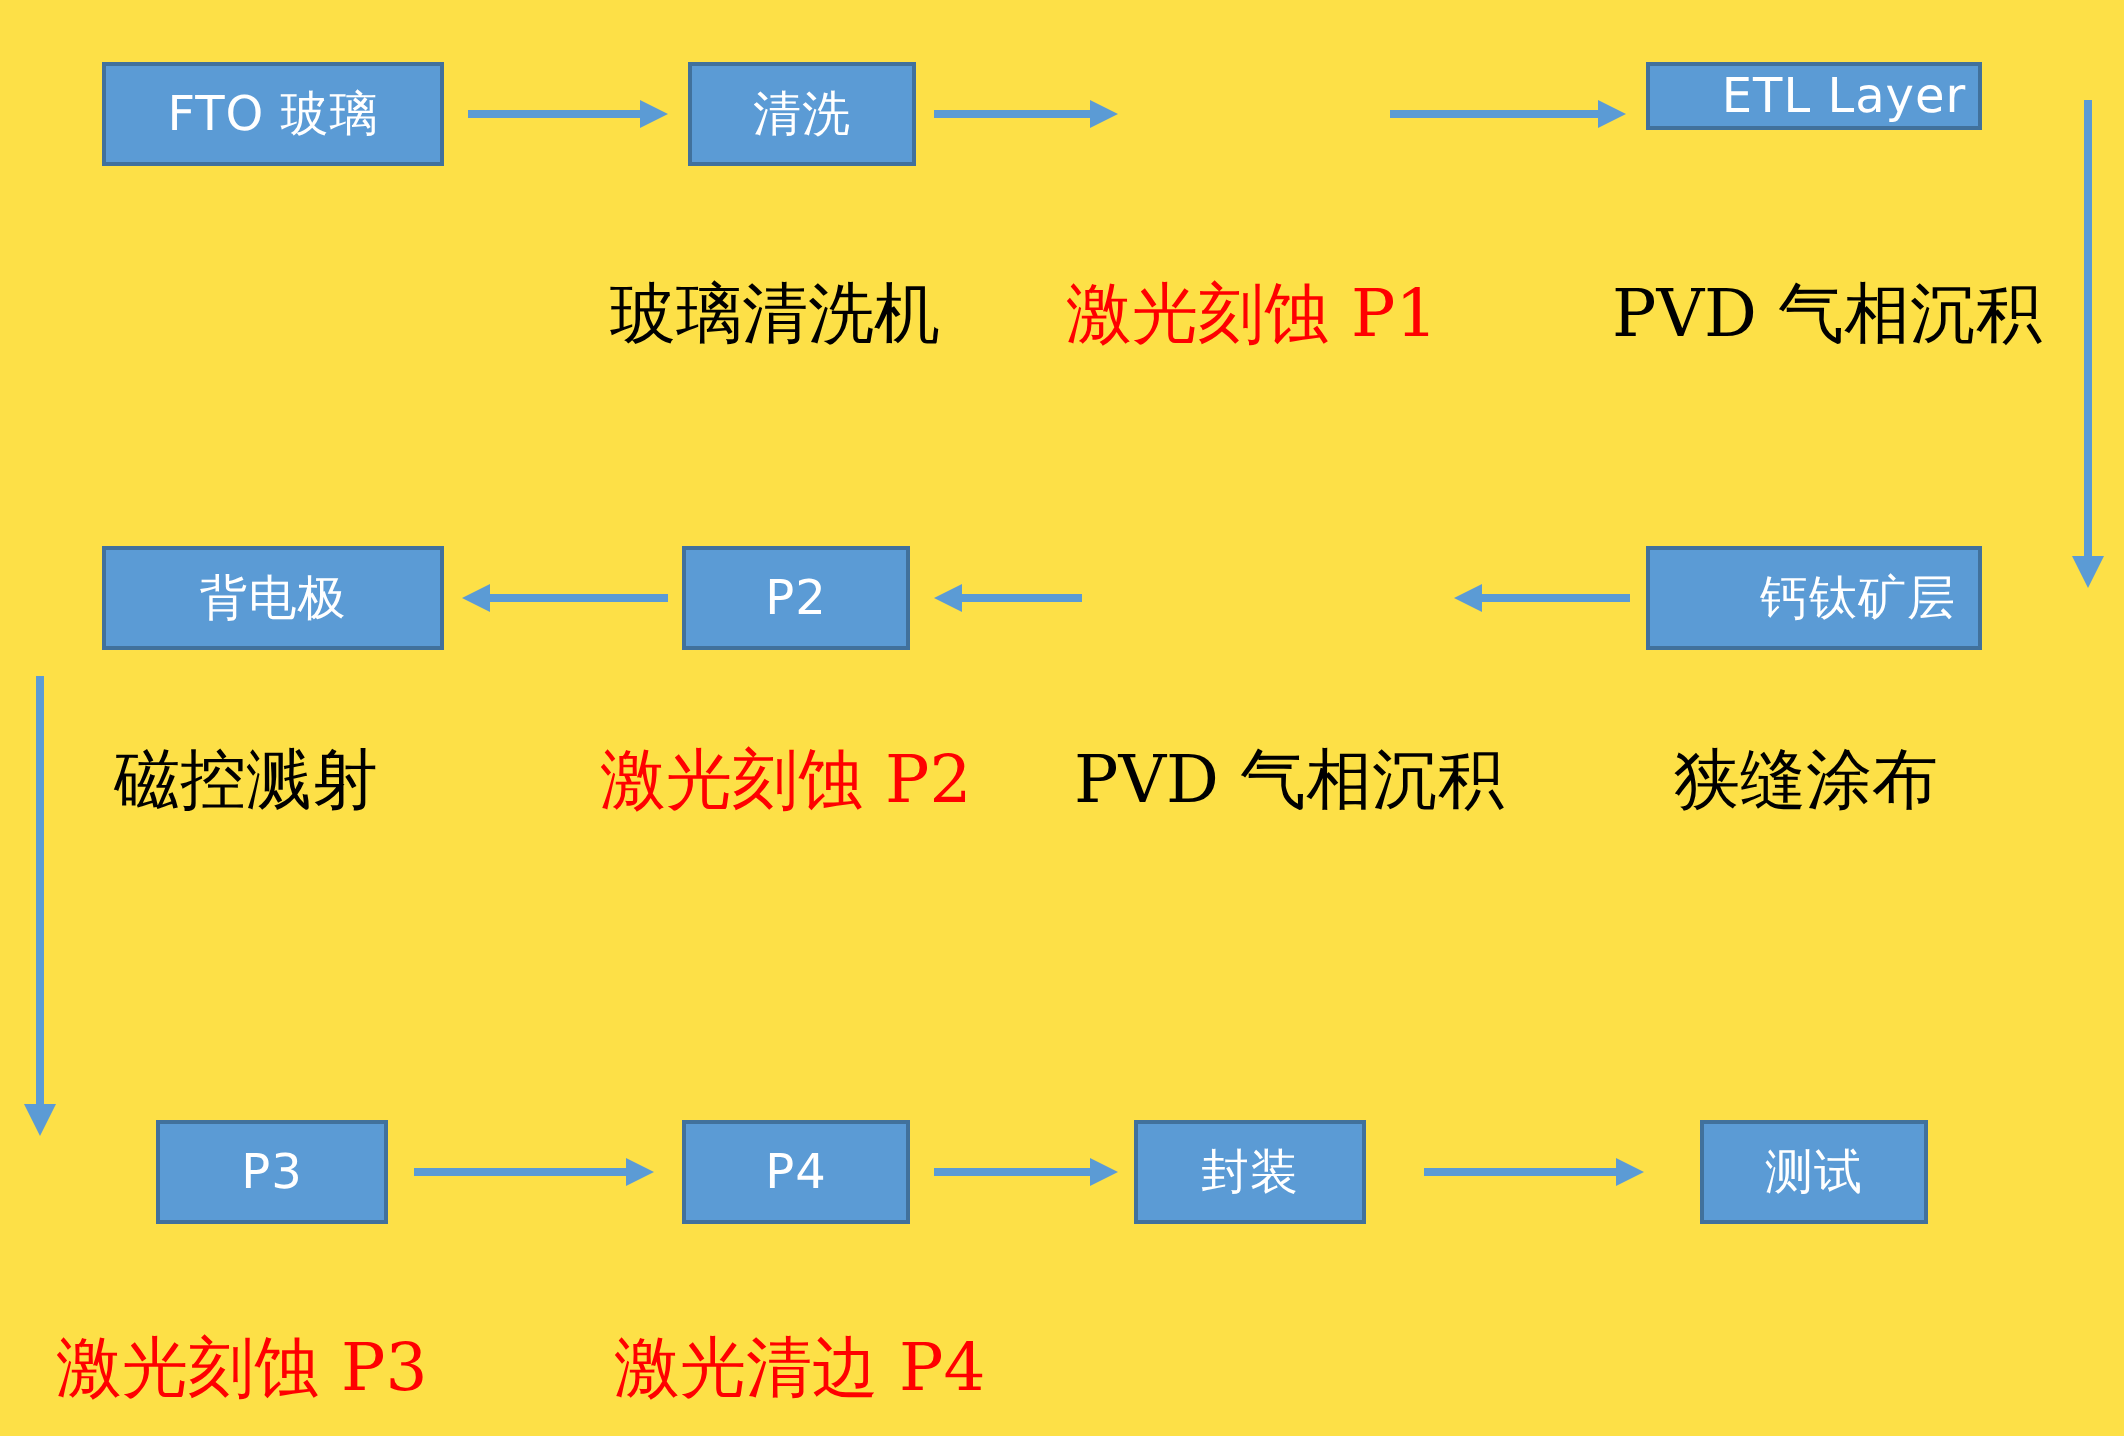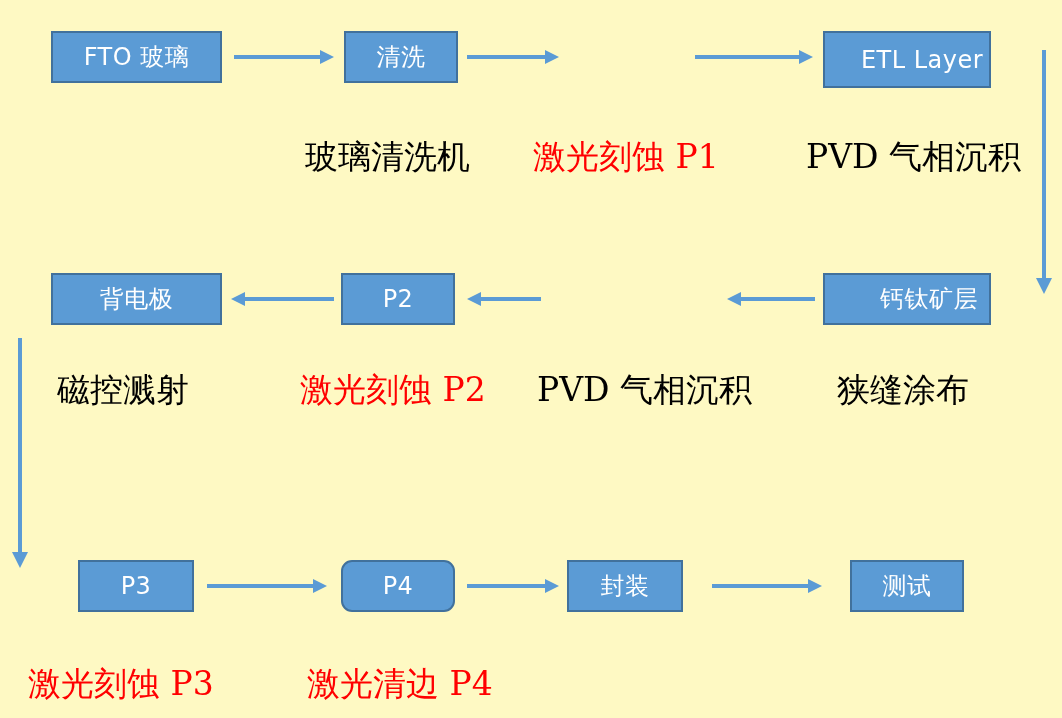--- a/index.html
+++ b/index.html
@@ -7,21 +7,21 @@
     padding: 0;
     background: #ffffff;
   }
   body {
     font-family: "DejaVu Sans", "Liberation Sans", sans-serif;
   }
   #canvas {
     position: relative;
     width: 1062px;
     height: 718px;
-    background: #fef9c3;
+    background: #fde047;
     overflow: hidden;
   }
 
   
   .node {
     position: absolute;
     box-sizing: border-box;
     background: #5B9BD5;
     border: 2px solid #41719C;
     color: #ffffff;
@@ -56,21 +56,21 @@
 </head>
 <body>
 
 <div id="canvas">
 
   <div class="node" style="left:51px; top:31px; width:171px; height:52px;">FTO 玻璃</div>
 
   <div class="node" style="left:344px; top:31px; width:114px; height:52px;">清洗</div>
 
 
-  <div class="node" style="left:823px; top:31px; width:168px; height:57px;padding-left:30px;">ETL Layer</div>
+  <div class="node" style="left:823px; top:31px; width:168px; height:34px;padding-left:30px;">ETL Layer</div>
 
   <div class="conn" style="left:234px; top:47px; width:100px; height:20px;">
     <svg width="100" height="20" viewBox="0 0 100 20">
       <line x1="0" y1="10" x2="86" y2="10" stroke="#5B9BD5" stroke-width="4"></line>
       <polygon points="86,3 100,10 86,17" fill="#5B9BD5"></polygon>
     </svg>
   </div>
 
   <div class="conn" style="left:467px; top:47px; width:92px; height:20px;">
     <svg width="92" height="20" viewBox="0 0 92 20">
@@ -137,21 +137,21 @@
 
   <div class="conn" style="left:8px; top:338px; width:24px; height:230px;">
     <svg width="24" height="230" viewBox="0 0 24 230">
       <line x1="12" y1="0" x2="12" y2="214" stroke="#5B9BD5" stroke-width="4"></line>
       <polygon points="4,214 20,214 12,230" fill="#5B9BD5"></polygon>
     </svg>
   </div>
 
   <div class="node" style="left:78px; top:560px; width:116px; height:52px;">P3</div>
 
-  <div class="node" style="left:341px; top:560px; width:114px; height:52px;border-radius:11px;">P4</div>
+  <div class="node" style="left:341px; top:560px; width:114px; height:52px;">P4</div>
 
   <div class="node" style="left:850px; top:560px; width:114px; height:52px;">测试</div>
 
   <div class="node" style="left:567px; top:560px; width:116px; height:52px;">封装</div>
 
   <div class="conn" style="left:207px; top:576px; width:120px; height:20px;">
     <svg width="120" height="20" viewBox="0 0 120 20">
       <line x1="0" y1="10" x2="106" y2="10" stroke="#5B9BD5" stroke-width="4"></line>
       <polygon points="106,3 120,10 106,17" fill="#5B9BD5"></polygon>
     </svg>

